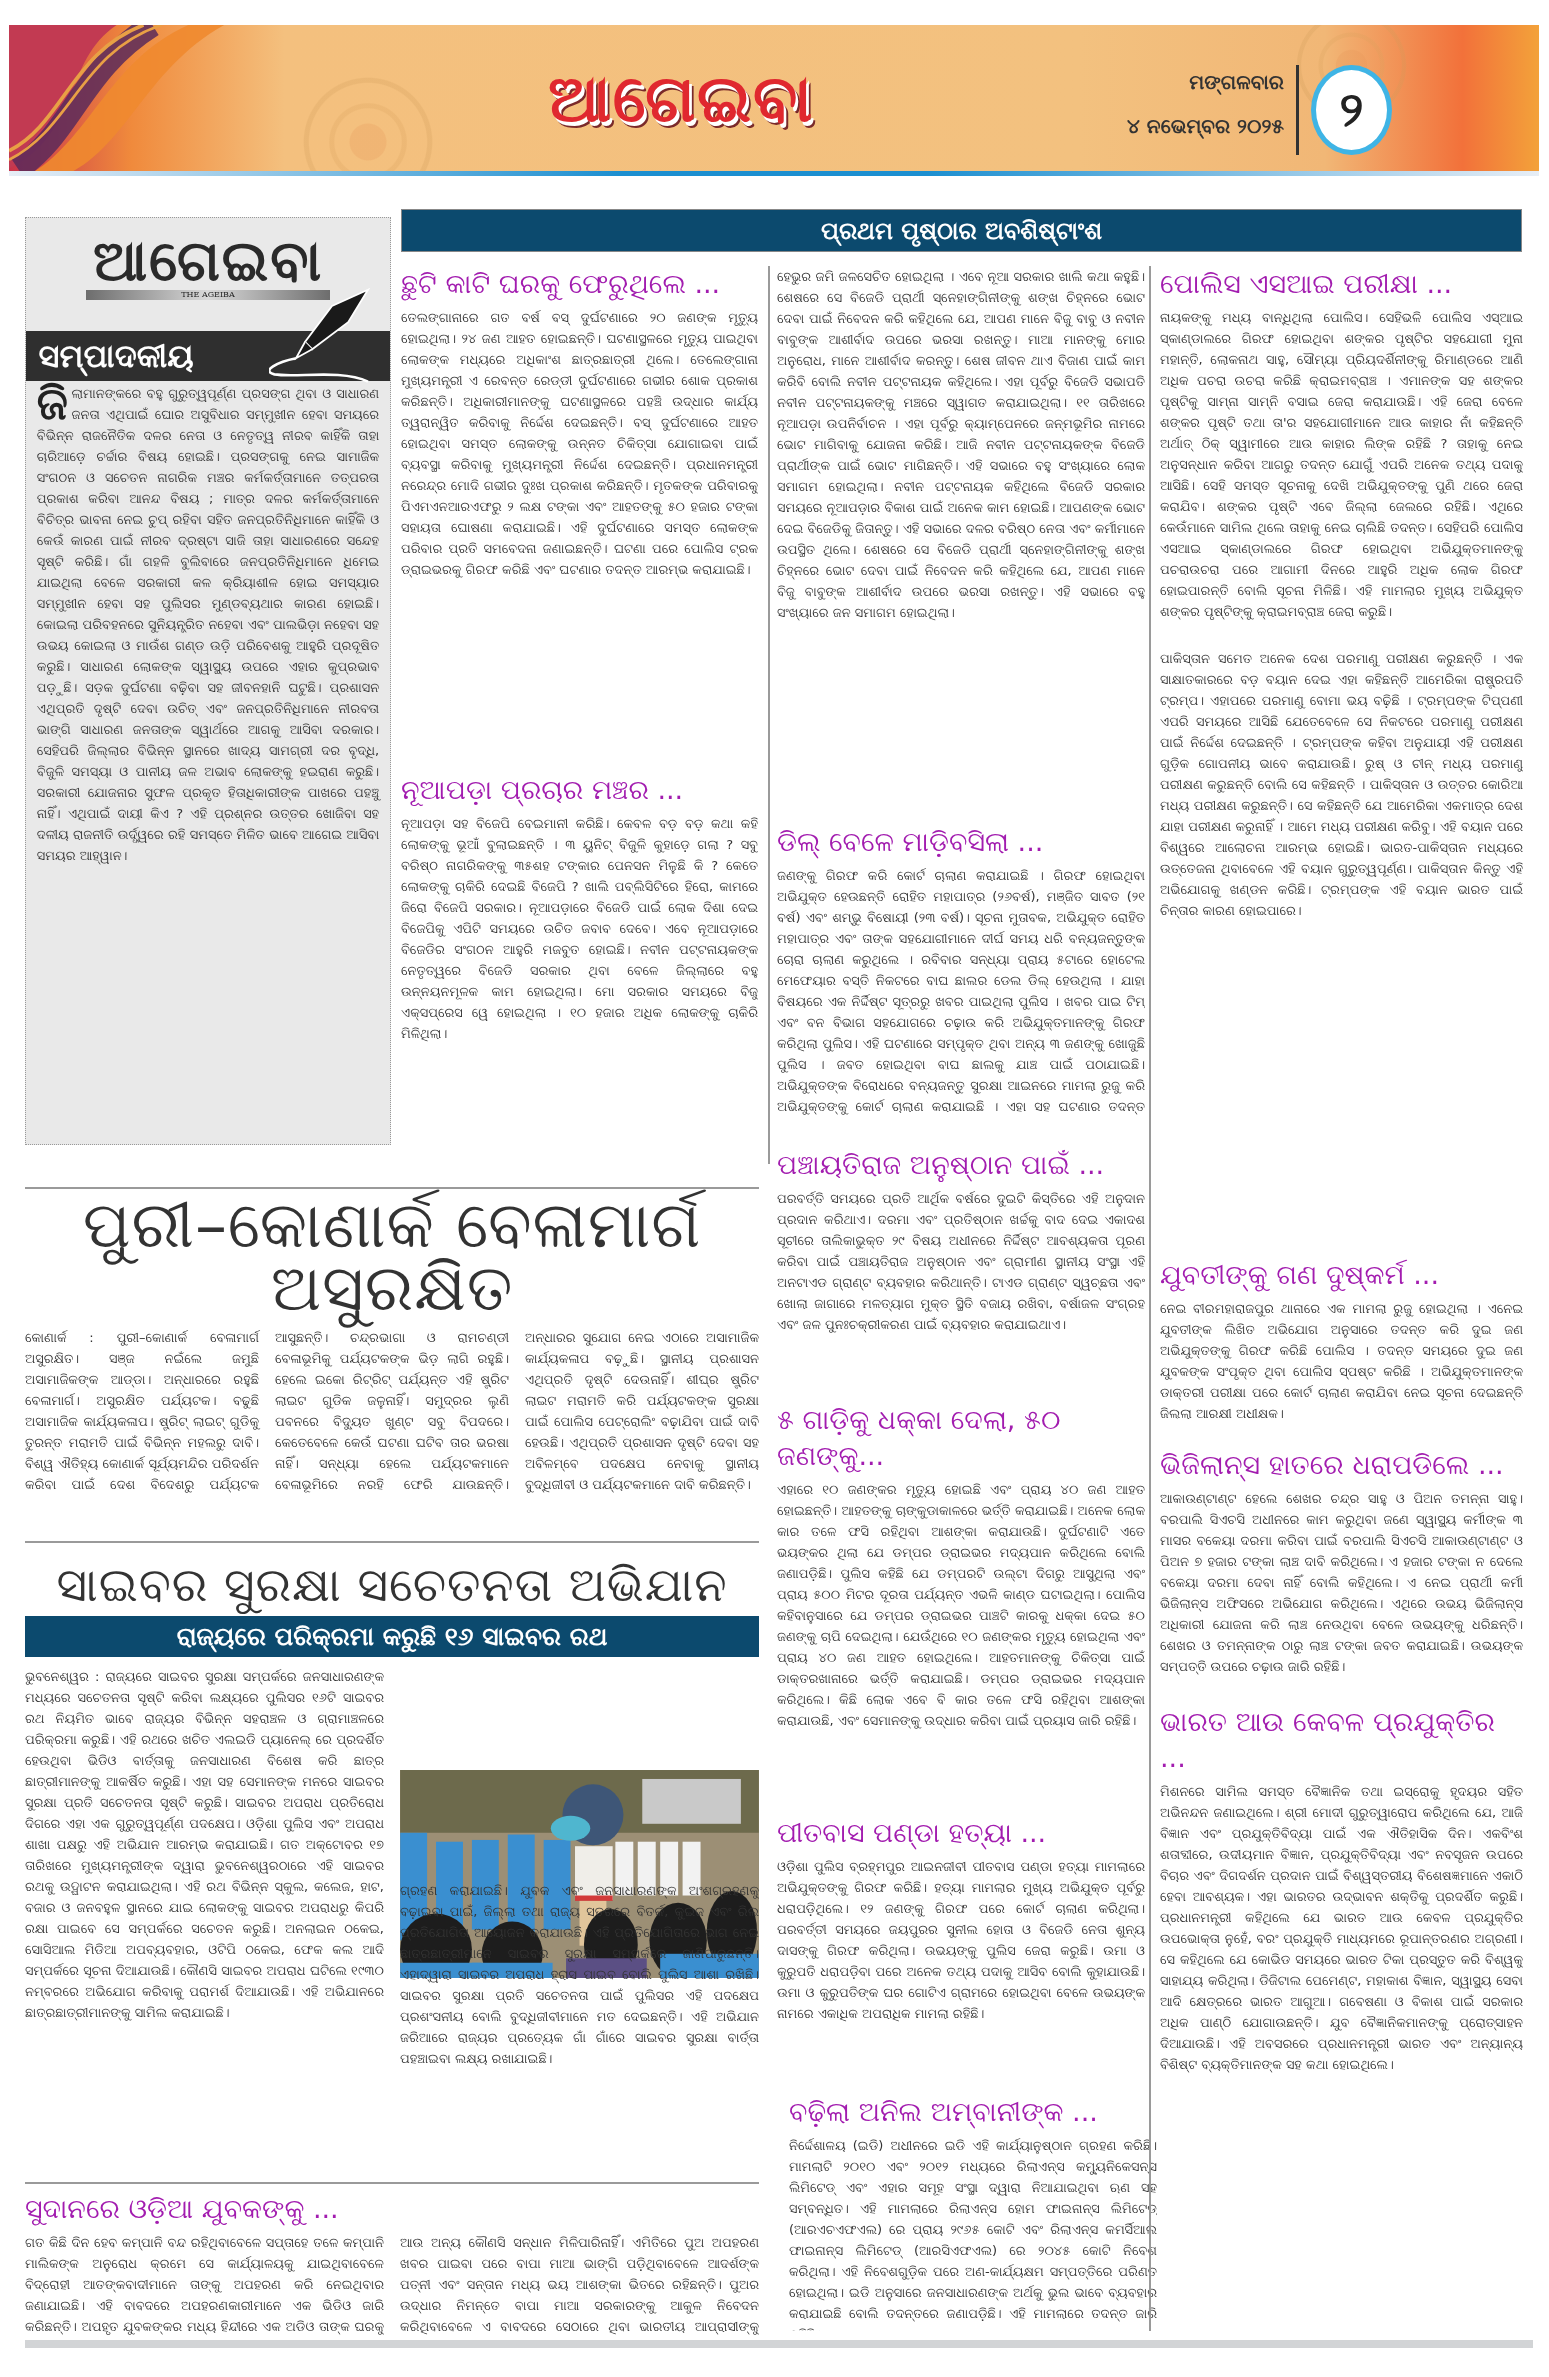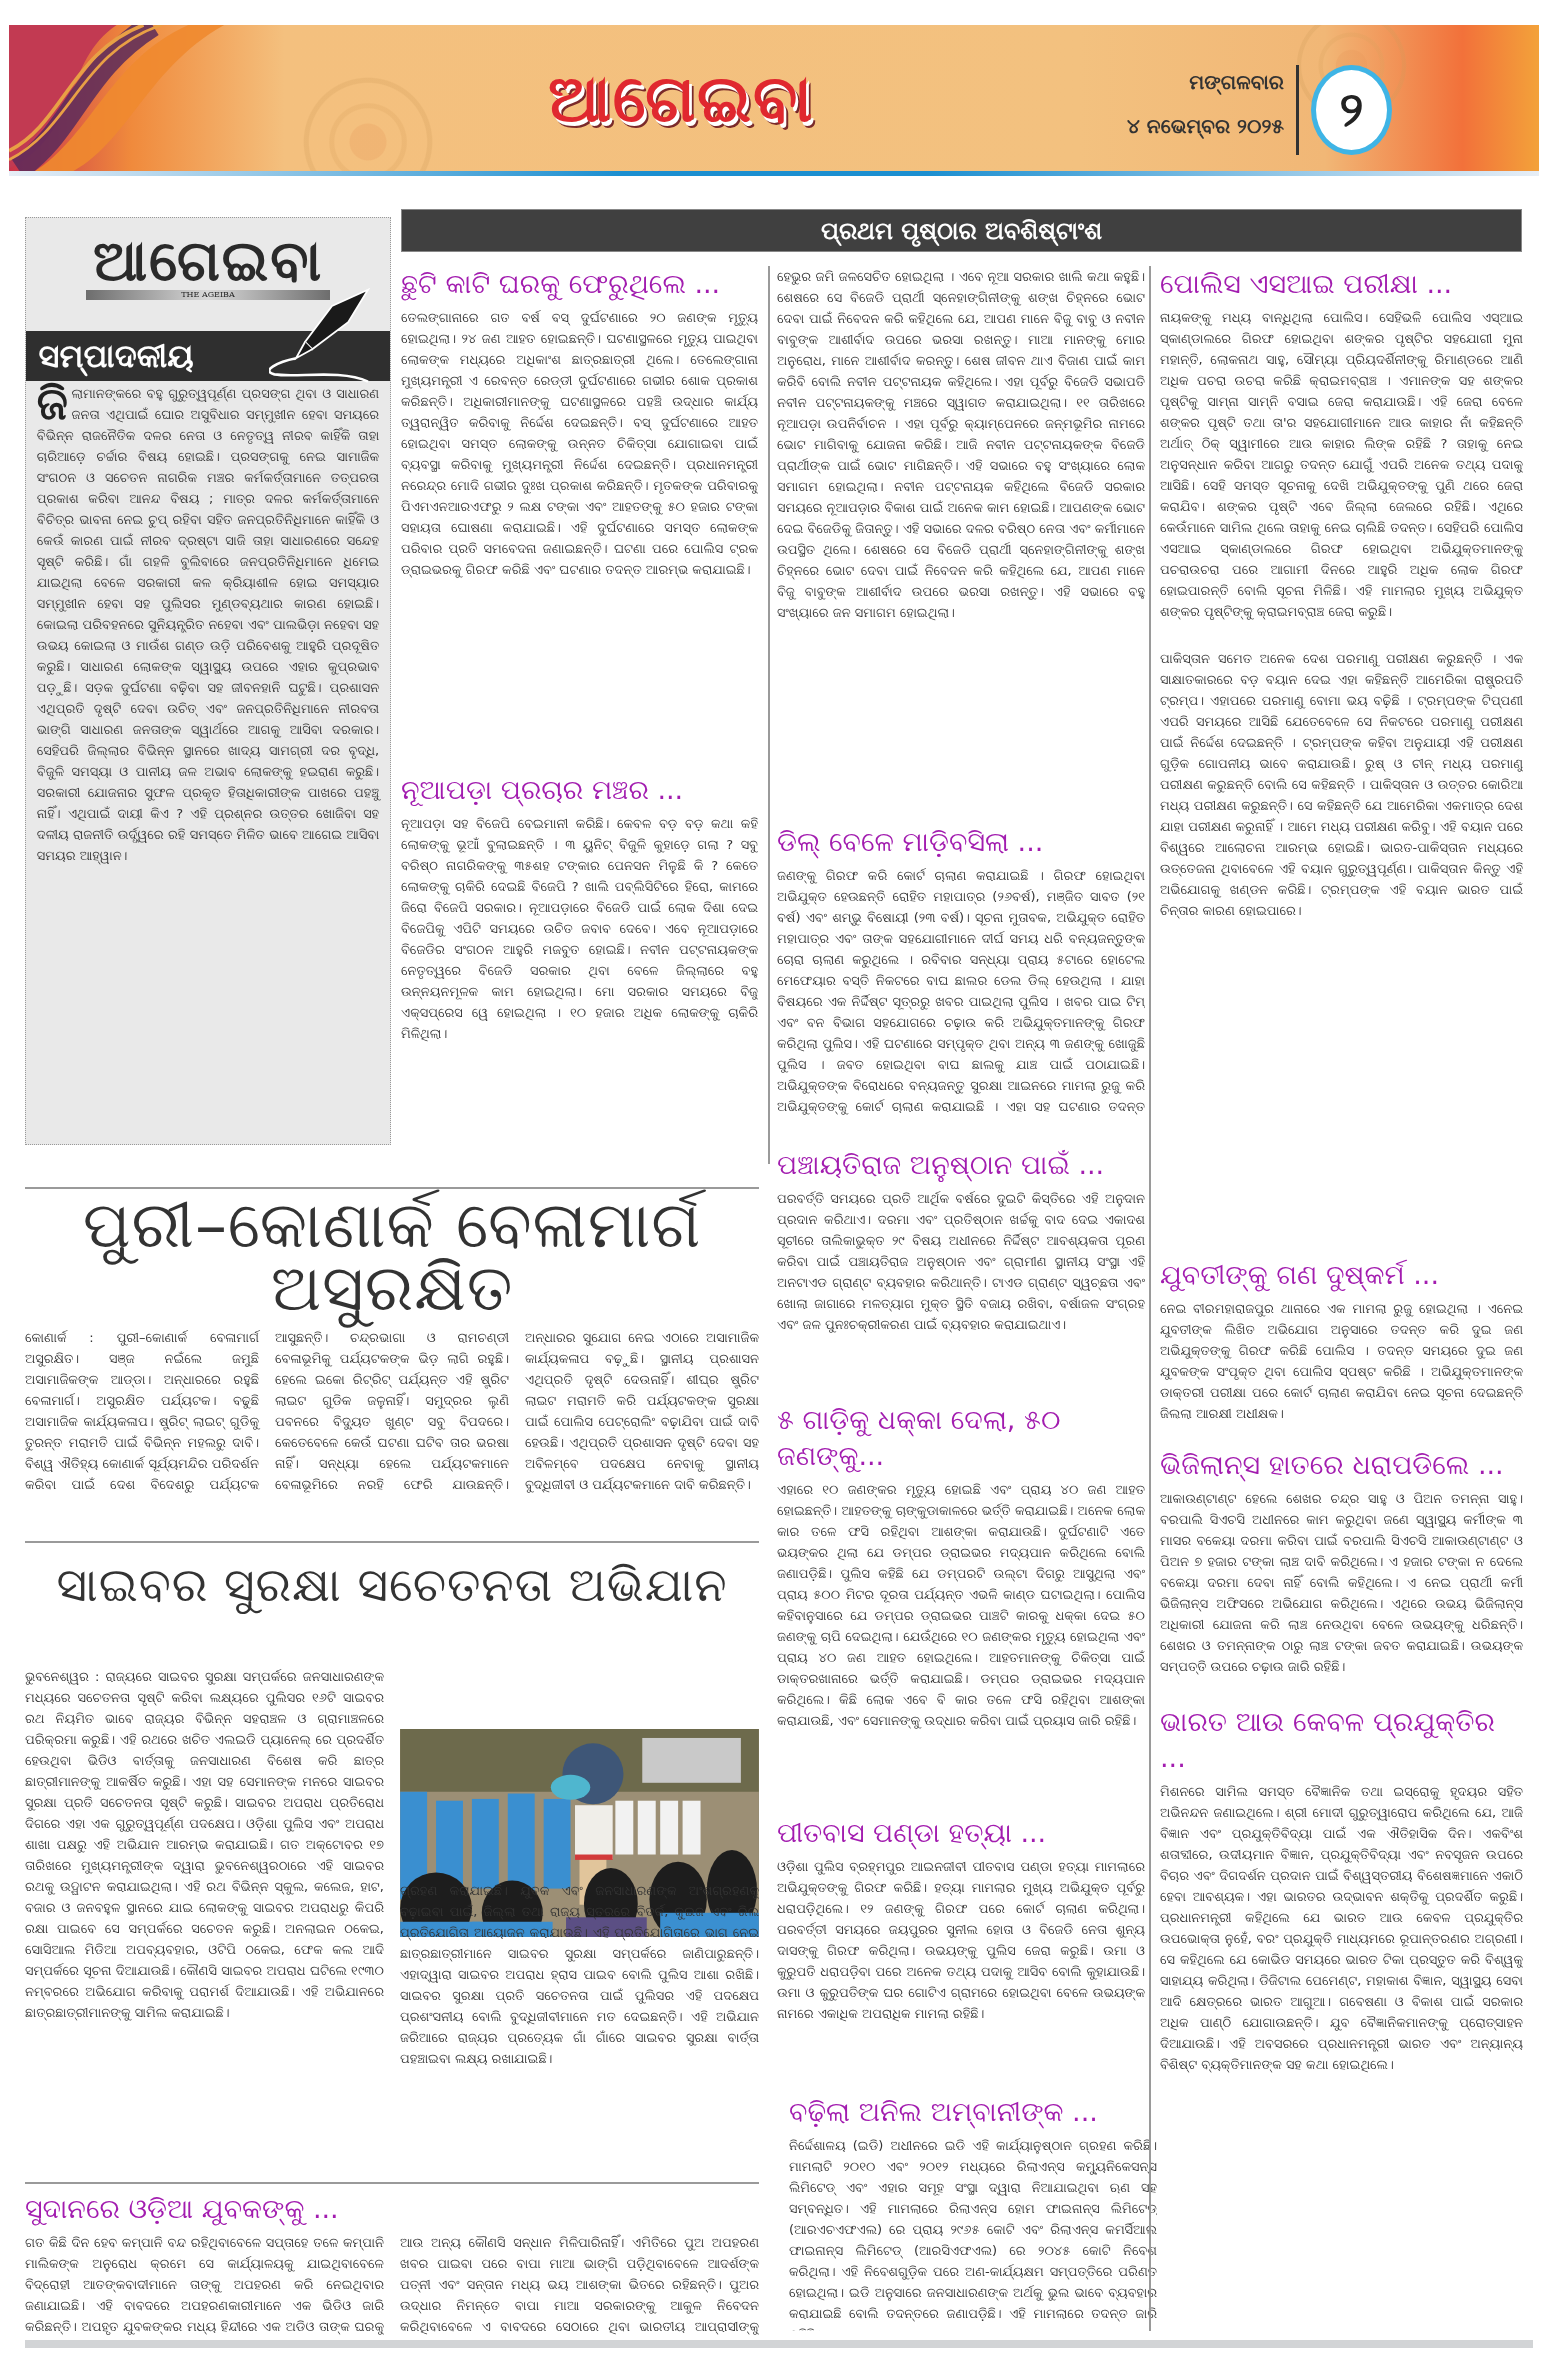--- a/index.html
+++ b/index.html
@@ -34,21 +34,21 @@
     position: absolute; left: 1302px; top: 40px; width: 81px; height: 90px; border-radius: 50%;
     border: 5.4px solid #3fb4e5; background: #fff; display: flex; align-items: center; justify-content: center;
     font-size: 48px; font-weight: bold; color: #222;
   }
 
   
   .col { position: absolute; }
   .dotted-box { border: 1.8px dotted #999; background: #e9e9e9; }
   .body-text { font-size: 13px; line-height: 21px; text-align: justify; color: #333; }
   .headline { font-size: 27px; font-weight: normal; color: #a21caf; line-height: 36px; margin-bottom: 5.4px; }
-  .bar-dark { background: #404040; color: #fff; text-align: center; font-weight: bold; }
+  .bar-dark { background: #0c4a6e; color: #fff; text-align: center; font-weight: bold; }
   .sep-v { position: absolute; width: 1.8px; background: #9a9a9a; }
   .sep-h { position: absolute; height: 1.8px; background: #9a9a9a; }
 
   
   .ed-logo { margin: 12.6px auto 0; text-align: center; }
   .ed-logo .big { font-size: 56px; font-weight: bold; color: #2a2a2a; letter-spacing: 1.8px; line-height: 59px; }
   .ed-logo .strip { margin: 0 auto; width: 244px; height: 10.8px; background: linear-gradient(90deg,#6d6d6d,#d9d9d9,#6d6d6d);
     font-family: "DejaVu Serif", serif; font-size: 8px; line-height: 10.8px; color: #222; text-align: center; }
   .ed-bar { margin-top: 30.5px; height: 50px; background: #2f2f2f; color: #fff; font-size: 32px; font-weight: bold;
     line-height: 50px; padding-left: 12.6px; position: relative; }
@@ -163,20 +163,23 @@
 
 <div class="sep-h" style="left:25px; top:1187px; width:734px;"></div>
 <article class="col" style="left:25px; top:1194px; width:734px; height:323px;">
   <h2 style="font-size:64px; line-height:63px; text-align:center; color:#333; font-weight:normal; letter-spacing:0.9px;">ପୁରୀ–କୋଣାର୍କ ବେଳାମାର୍ଗ ଅସୁରକ୍ଷିତ</h2>
   <p class="body-text" style="column-count:3; column-gap:16px; margin-top:7.2px; height:196px; overflow:hidden;">କୋଣାର୍କ : ପୁରୀ–କୋଣାର୍କ ବେଳାମାର୍ଗ ଅସୁରକ୍ଷିତ। ସଞ୍ଜ ନଇଁଲେ ଜମୁଛି ଅସାମାଜିକଙ୍କ ଆଡ୍ଡା। ଅନ୍ଧାରରେ ରହୁଛି ବେଳାମାର୍ଗ। ଅସୁରକ୍ଷିତ ପର୍ଯ୍ୟଟକ। ବଢୁଛି ଅସାମାଜିକ କାର୍ଯ୍ୟକଳାପ। ଷ୍ଟ୍ରିଟ୍ ଲାଇଟ୍ ଗୁଡିକୁ ତୁରନ୍ତ ମରାମତି ପାଇଁ ବିଭିନ୍ନ ମହଲରୁ ଦାବି। ବିଶ୍ୱ ଐତିହ୍ୟ କୋଣାର୍କ ସୂର୍ଯ୍ୟମନ୍ଦିର ପରିଦର୍ଶନ କରିବା ପାଇଁ ଦେଶ ବିଦେଶରୁ ପର୍ଯ୍ୟଟକ ଆସୁଛନ୍ତି। ଚନ୍ଦ୍ରଭାଗା ଓ ରାମଚଣ୍ଡୀ ବେଳାଭୂମିକୁ ପର୍ଯ୍ୟଟକଙ୍କ ଭିଡ଼ ଲାଗି ରହୁଛି। ହେଲେ ଇକୋ ରିଟ୍ରିଟ୍ ପର୍ଯ୍ୟନ୍ତ ଏହି ଷ୍ଟ୍ରିଟ ଲାଇଟ ଗୁଡିକ ଜଳୁନାହିଁ। ସମୁଦ୍ରର ଲୁଣି ପବନରେ ବିଦ୍ୟୁତ ଖୁଣ୍ଟ ସବୁ ବିପଦରେ। କେତେବେଳେ କେଉଁ ଘଟଣା ଘଟିବ ତାର ଭରଷା ନାହିଁ। ସନ୍ଧ୍ୟା ହେଲେ ପର୍ଯ୍ୟଟକମାନେ ବେଳାଭୂମିରେ ନରହି ଫେରି ଯାଉଛନ୍ତି। ଅନ୍ଧାରର ସୁଯୋଗ ନେଇ ଏଠାରେ ଅସାମାଜିକ କାର୍ଯ୍ୟକଳାପ ବଢ଼ୁଛି। ସ୍ଥାନୀୟ ପ୍ରଶାସନ ଏଥିପ୍ରତି ଦୃଷ୍ଟି ଦେଉନାହିଁ। ଶୀଘ୍ର ଷ୍ଟ୍ରିଟ ଲାଇଟ ମରାମତି କରି ପର୍ଯ୍ୟଟକଙ୍କ ସୁରକ୍ଷା ପାଇଁ ପୋଲିସ ପେଟ୍ରୋଲିଂ ବଢ଼ାଯିବା ପାଇଁ ଦାବି ହେଉଛି। ଏଥିପ୍ରତି ପ୍ରଶାସନ ଦୃଷ୍ଟି ଦେବା ସହ ଅବିଳମ୍ବେ ପଦକ୍ଷେପ ନେବାକୁ ସ୍ଥାନୀୟ ବୁଦ୍ଧିଜୀବୀ ଓ ପର୍ଯ୍ୟଟକମାନେ ଦାବି କରିଛନ୍ତି।</p>
 </article>
 
 <div class="sep-h" style="left:25px; top:1541px; width:734px;"></div>
 <article class="col" style="left:25px; top:1553px; width:734px; height:620px;">
   <h2 style="font-size:47px; line-height:63px; text-align:center; color:#333; font-weight:normal; letter-spacing:0.9px;">ସାଇବର ସୁରକ୍ଷା ସଚେତନତା ଅଭିଯାନ</h2>
+  <div class="bar-dark" style="font-size:25px; height:41px; line-height:41px; margin-top:0;">
+    <span>ରାଜ୍ୟରେ ପରିକ୍ରମା କରୁଛି ୧୬ ସାଇବର ରଥ</span>
+  </div>
   <p class="body-text col" style="left:0; top:113px; width:359px; height:503px; overflow:hidden;">ଭୁବନେଶ୍ୱର : ରାଜ୍ୟରେ ସାଇବର ସୁରକ୍ଷା ସମ୍ପର୍କରେ ଜନସାଧାରଣଙ୍କ ମଧ୍ୟରେ ସଚେତନତା ସୃଷ୍ଟି କରିବା ଲକ୍ଷ୍ୟରେ ପୁଲିସର ୧୬ଟି ସାଇବର ରଥ ନିୟମିତ ଭାବେ ରାଜ୍ୟର ବିଭିନ୍ନ ସହରାଞ୍ଚଳ ଓ ଗ୍ରାମାଞ୍ଚଳରେ ପରିକ୍ରମା କରୁଛି। ଏହି ରଥରେ ଖଚିତ ଏଲଇଡି ପ୍ୟାନେଲ୍ ରେ ପ୍ରଦର୍ଶିତ ହେଉଥିବା ଭିଡିଓ ବାର୍ତ୍ତାକୁ ଜନସାଧାରଣ ବିଶେଷ କରି ଛାତ୍ର ଛାତ୍ରୀମାନଙ୍କୁ ଆକର୍ଷିତ କରୁଛି। ଏହା ସହ ସେମାନଙ୍କ ମନରେ ସାଇବର ସୁରକ୍ଷା ପ୍ରତି ସଚେତନତା ସୃଷ୍ଟି କରୁଛି। ସାଇବର ଅପରାଧ ପ୍ରତିରୋଧ ଦିଗରେ ଏହା ଏକ ଗୁରୁତ୍ୱପୂର୍ଣ୍ଣ ପଦକ୍ଷେପ। ଓଡ଼ିଶା ପୁଲିସ ଏବଂ ଅପରାଧ ଶାଖା ପକ୍ଷରୁ ଏହି ଅଭିଯାନ ଆରମ୍ଭ କରାଯାଇଛି। ଗତ ଅକ୍ଟୋବର ୧୭ ତାରିଖରେ ମୁଖ୍ୟମନ୍ତ୍ରୀଙ୍କ ଦ୍ୱାରା ଭୁବନେଶ୍ୱରଠାରେ ଏହି ସାଇବର ରଥକୁ ଉଦ୍ଘାଟନ କରାଯାଇଥିଲା। ଏହି ରଥ ବିଭିନ୍ନ ସ୍କୁଲ, କଲେଜ, ହାଟ, ବଜାର ଓ ଜନବହୁଳ ସ୍ଥାନରେ ଯାଇ ଲୋକଙ୍କୁ ସାଇବର ଅପରାଧରୁ କିପରି ରକ୍ଷା ପାଇବେ ସେ ସମ୍ପର୍କରେ ସଚେତନ କରୁଛି। ଅନଲାଇନ ଠକେଇ, ସୋସିଆଲ ମିଡିଆ ଅପବ୍ୟବହାର, ଓଟିପି ଠକେଇ, ଫେକ କଲ ଆଦି ସମ୍ପର୍କରେ ସୂଚନା ଦିଆଯାଉଛି। କୌଣସି ସାଇବର ଅପରାଧ ଘଟିଲେ ୧୯୩୦ ନମ୍ବରରେ ଅଭିଯୋଗ କରିବାକୁ ପରାମର୍ଶ ଦିଆଯାଉଛି। ଏହି ଅଭିଯାନରେ ଛାତ୍ରଛାତ୍ରୀମାନଙ୍କୁ ସାମିଲ କରାଯାଇଛି।</p>
   <div class="col photo" style="left:375px; top:113px; width:359px; height:208px;">
     <svg width="359" height="208" viewBox="0 0 400 232">
       <rect width="400" height="232" fill="#9c8f75"></rect>
       <rect width="400" height="70" fill="#6d6a4c"></rect>
       <rect x="270" y="10" width="110" height="50" fill="#c9c9c9"></rect>
       <g fill="#3a8fd0">
         <rect x="0" y="70" width="30" height="120"></rect>
           <rect x="40" y="80" width="30" height="110"></rect>
         <rect x="80" y="78" width="30" height="100"></rect>

